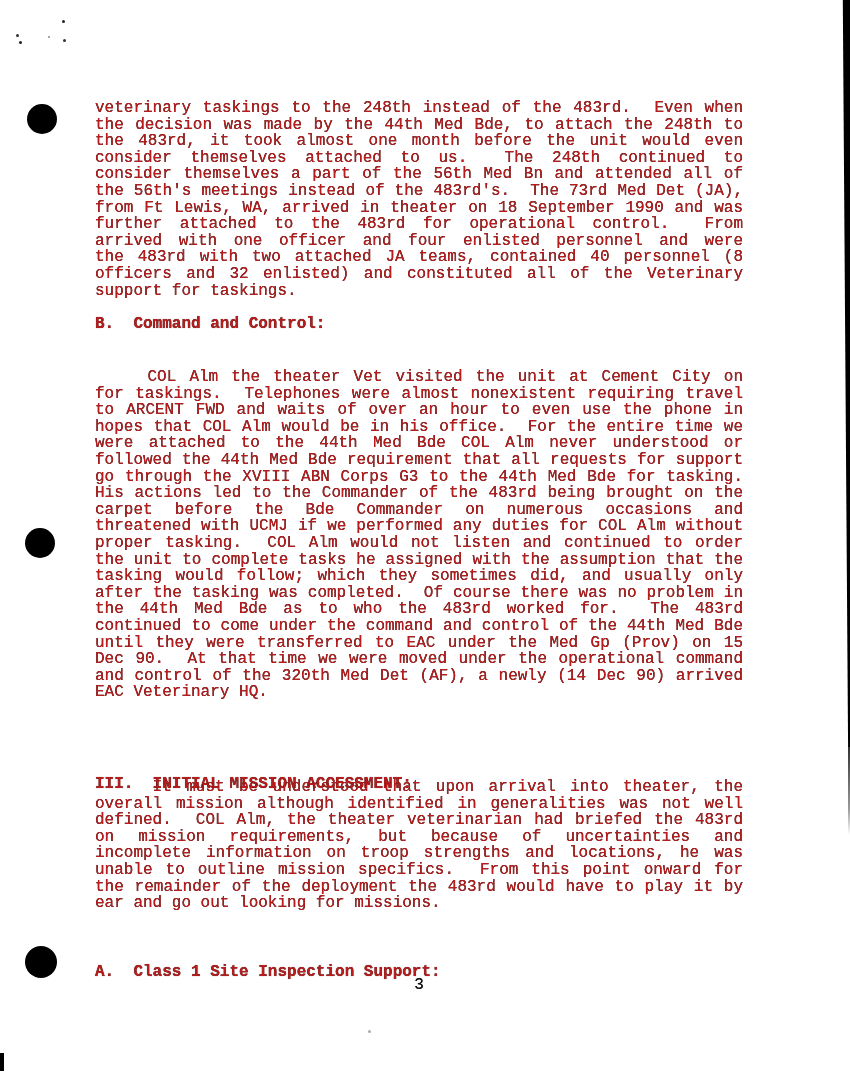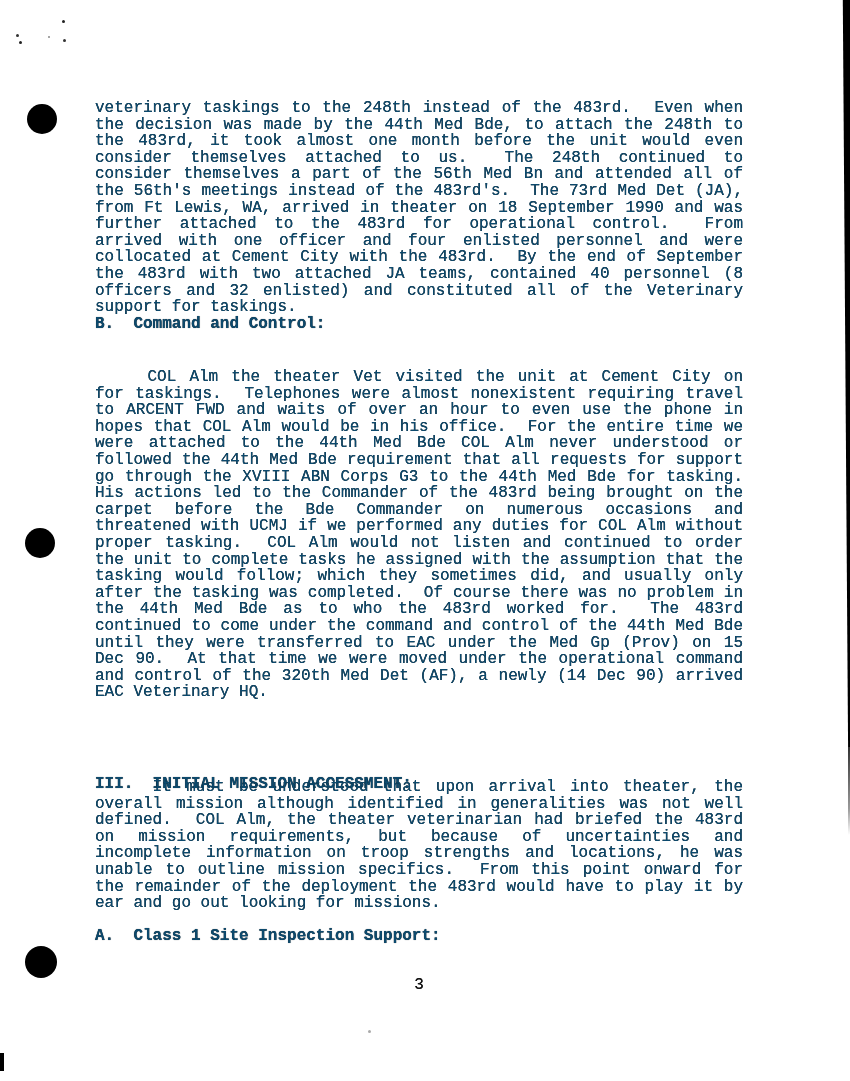--- a/index.html
+++ b/index.html
@@ -13,21 +13,21 @@
   .page {
     position: absolute; inset: 0;
     background: #ffffff;
   }
   .block {
     position: absolute;
     left: 95px;
     width: 648px;
     font-size: 16px;
     line-height: 16.6px;
-    color: #0c4a6e;
+    color: #b91c1c;
     text-shadow: 0 0 0.4px #141414;
   }
   .heading {
     font-weight: bold;
     white-space: pre;
     text-shadow: 0 0 0.7px #000;
   }
   .tline {
     white-space: pre-wrap;
     height: 16.6px;
@@ -99,21 +99,20 @@
       <div class="block paragraph" style="top: 100px;">
         <div class="tline jline">veterinary taskings to the 248th instead of the 483rd.  Even when</div>
         <div class="tline jline">the decision was made by the 44th Med Bde, to attach the 248th to</div>
         <div class="tline jline">the 483rd, it took almost one month before the unit would even</div>
         <div class="tline jline">consider themselves attached to us.  The 248th continued to</div>
         <div class="tline jline">consider themselves a part of the 56th Med Bn and attended all of</div>
         <div class="tline jline">the 56th's meetings instead of the 483rd's.  The 73rd Med Det (JA),</div>
         <div class="tline jline">from Ft Lewis, WA, arrived in theater on 18 September 1990 and was</div>
         <div class="tline jline">further attached to the 483rd for operational control.  From</div>
         <div class="tline jline">arrived with one officer and four enlisted personnel and were</div>
-        <div class="tline jline">collocated at Cement City with the 483rd.  By the end of September</div>
         <div class="tline jline">the 483rd with two attached JA teams, contained 40 personnel (8</div>
         <div class="tline jline">officers and 32 enlisted) and constituted all of the Veterinary</div>
         <div class="tline">support for taskings.</div>
       </div>
       <div class="block heading" style="top: 316px;">B.  Command and Control:</div>
       <div class="block paragraph" style="top: 369px;">
         <div class="tline jline">    COL Alm the theater Vet visited the unit at Cement City on</div>
         <div class="tline jline">for taskings.  Telephones were almost nonexistent requiring travel</div>
         <div class="tline jline">to ARCENT FWD and waits of over an hour to even use the phone in</div>
         <div class="tline jline">hopes that COL Alm would be in his office.  For the entire time we</div>
@@ -138,17 +137,17 @@
       <div class="block paragraph" style="top: 779px;">
         <div class="tline jline">    It must be understood that upon arrival into theater, the</div>
         <div class="tline jline">overall mission although identified in generalities was not well</div>
         <div class="tline jline">defined.  COL Alm, the theater veterinarian had briefed the 483rd</div>
         <div class="tline jline">on mission requirements, but because of uncertainties and</div>
         <div class="tline jline">incomplete information on troop strengths and locations, he was</div>
         <div class="tline jline">unable to outline mission specifics.  From this point onward for</div>
         <div class="tline jline">the remainder of the deployment the 483rd would have to play it by</div>
         <div class="tline">ear and go out looking for missions.</div>
       </div>
-      <div class="block heading" style="top: 928px;">A.  Class 1 Site Inspection Support:</div>
+      <div class="block heading" style="top: 964px;">A.  Class 1 Site Inspection Support:</div>
     </div>
 
   <div class="page-number">3</div>
 </div>
 
 </body></html>

